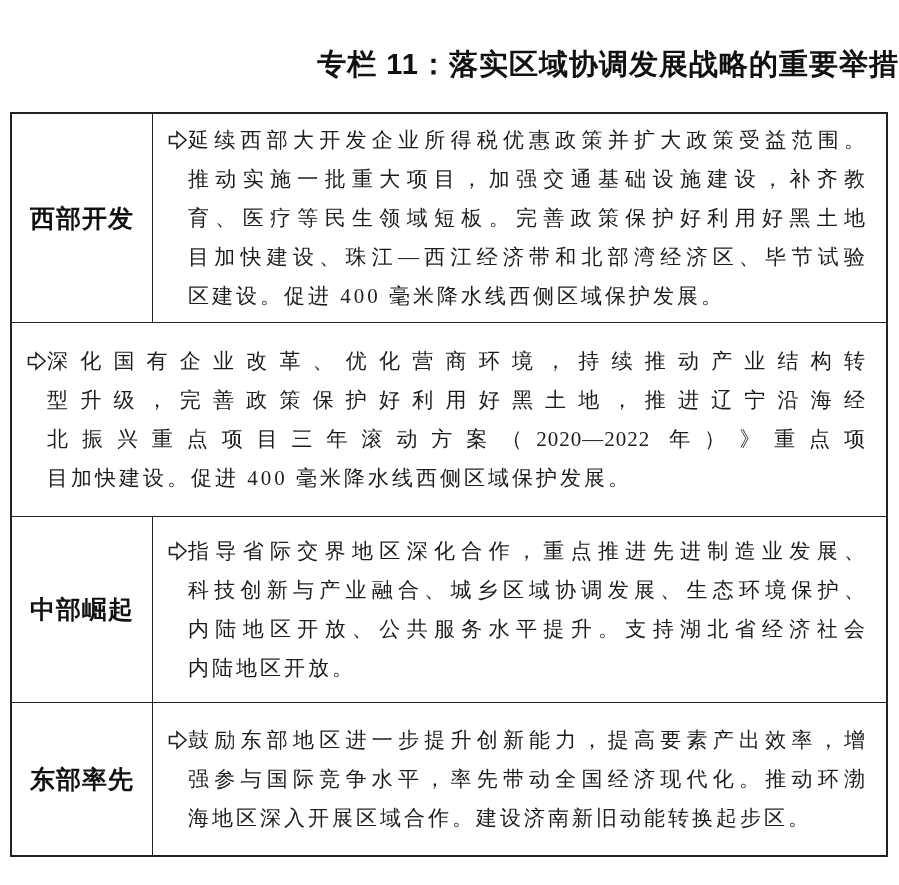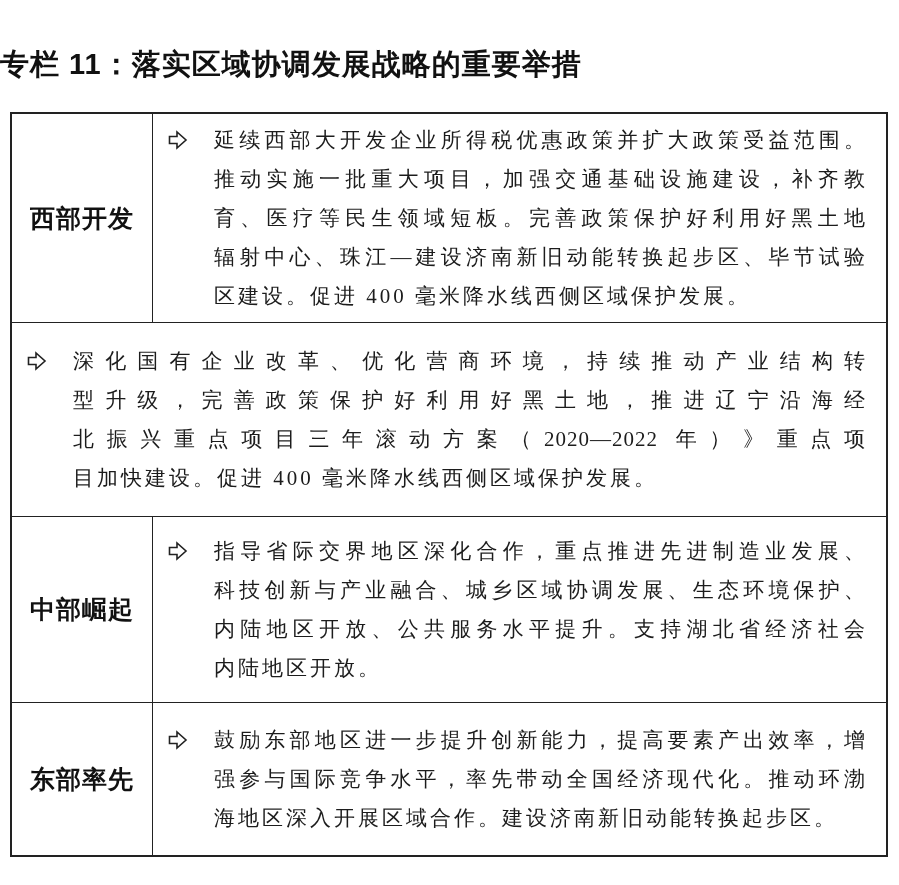--- a/index.html
+++ b/index.html
@@ -10,21 +10,21 @@
   body {
     width: 899px;
     height: 885px;
     position: relative;
     font-family: "Liberation Serif", serif;
     color: #1c1c1c;
     overflow: hidden;
   }
   .page-title {
     margin: 45px 0 0 0;
-    text-align: left;
+    text-align: right;
     font-family: "Liberation Sans", sans-serif;
     font-weight: bold;
     font-size: 29px;
     letter-spacing: 1px;
     color: #111111;
   }
   .box-table {
     position: absolute;
     left: 10px;
     top: 112px;
@@ -79,21 +79,20 @@
   .bullet {
     flex: 0 0 auto;
     width: 21px;
     height: 39px;
     display: flex;
     align-items: center;
     justify-content: center;
   }
   .text-block {
     flex: 1 1 auto;
-    margin-left: 26px;
     min-width: 0;
   }
   .text-line {
     font-size: 21px;
     line-height: 39px;
     letter-spacing: 1px;
     text-align: justify;
     text-align-last: justify;
     color: #1c1c1c;
     white-space: normal;
@@ -118,21 +117,21 @@
       <div class="content-inner">
         <span class="bullet">
           <svg width="21" height="22" viewBox="0 0 21 22" aria-hidden="true">
             <polygon points="2.5,7.5 10,7.5 10,3 19,11 10,19 10,14.5 2.5,14.5" fill="#ffffff" stroke="#222222" stroke-width="1.6" stroke-linejoin="miter"></polygon>
           </svg>
         </span>
         <div class="text-block">
           <div class="text-line">延续西部大开发企业所得税优惠政策并扩大政策受益范围。</div>
           <div class="text-line">推动实施一批重大项目，加强交通基础设施建设，补齐教</div>
           <div class="text-line">育、医疗等民生领域短板。完善政策保护好利用好黑土地</div>
-          <div class="text-line">辐射中心、珠江—建设济南新旧动能转换起步区、毕节试验</div>
+          <div class="text-line">目加快建设、珠江—西江经济带和北部湾经济区、毕节试验</div>
           <div class="text-line last">区建设。促进 400 毫米降水线西侧区域保护发展。</div>
         </div>
       </div>
     </div>
   </div>
 
   <div class="row row-h2">
     <div class="content-cell">
       <div class="content-inner">
         <span class="bullet">

